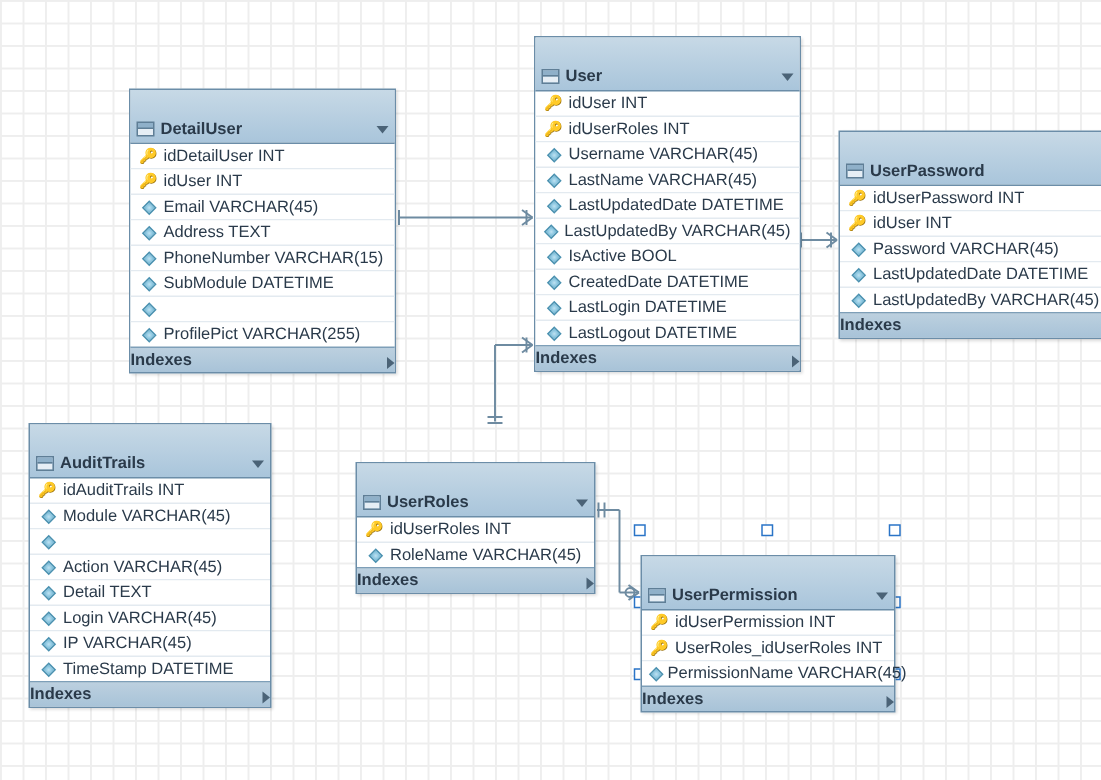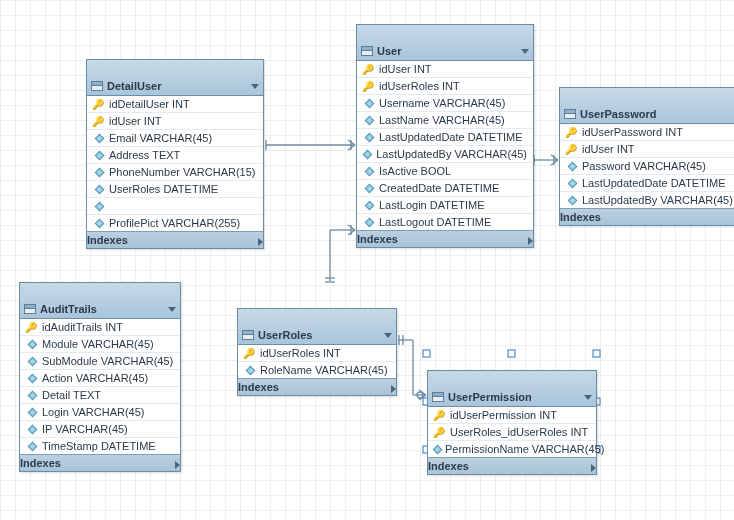--- a/index.html
+++ b/index.html
@@ -181,21 +181,21 @@
     <div class="row">
           <span class="ic">
             <span class="diamond"></span>
           </span>
           <span>PhoneNumber VARCHAR(15)</span>
         </div>
     <div class="row">
           <span class="ic">
             <span class="diamond"></span>
           </span>
-          <span>UserRoles DATETIME</span>
+          <span>SubModule DATETIME</span>
         </div>
     <div class="row">
           <span class="ic">
             <span class="diamond"></span>
           </span>
         </div>
     <div class="row">
           <span class="ic">
             <span class="diamond"></span>
           </span>
@@ -332,21 +332,20 @@
     <div class="row">
           <span class="ic">
             <span class="diamond"></span>
           </span>
           <span>Module VARCHAR(45)</span>
         </div>
     <div class="row">
           <span class="ic">
             <span class="diamond"></span>
           </span>
-          <span>SubModule VARCHAR(45)</span>
         </div>
     <div class="row">
           <span class="ic">
             <span class="diamond"></span>
           </span>
           <span>Action VARCHAR(45)</span>
         </div>
     <div class="row">
           <span class="ic">
             <span class="diamond"></span>

